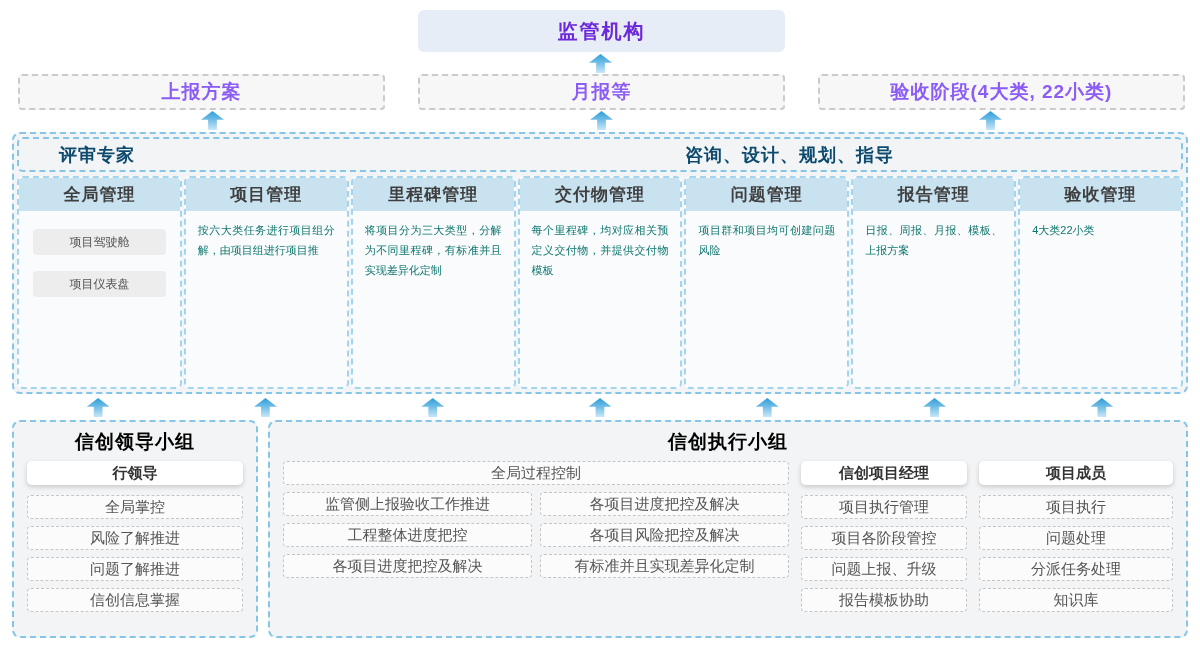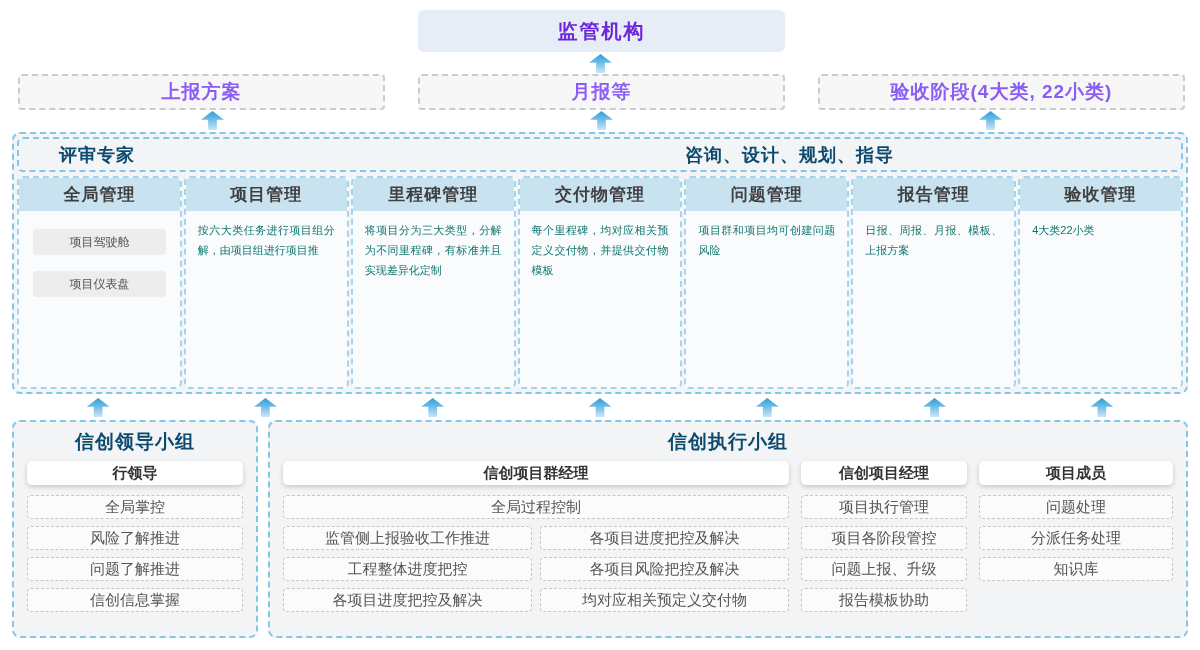--- a/index.html
+++ b/index.html
@@ -48,21 +48,21 @@
   .col-b p { margin-bottom:12px; }
   .chips { display:flex; flex-direction:column; gap:16px; padding:18px 14px; }
   .chip { height:26px; line-height:26px; background:#ededed; border-radius:4px;
     text-align:center; font-size:12px; color:#555; }
 
   
   .bottom-box { position:absolute; top:420px; height:218px; background:#f3f4f5;
     border:2px dashed #85c6e8; border-radius:8px; padding:7px 13px; }
   .leader { left:12px; width:246px; }
   .exec { left:268px; width:920px; }
-  .group-title { height:26px; line-height:26px; text-align:center; color:#0c4a6e;
+  .group-title { height:26px; line-height:26px; text-align:center; color:#000000;
     font-size:19px; font-weight:bold; letter-spacing:1px; margin-bottom:6px; }
   .role-box { height:24px; line-height:24px; background:#ffffff; border-radius:5px;
     box-shadow:0 2px 5px rgba(0,0,0,0.18); text-align:center;
     font-size:15px; font-weight:bold; color:#333; margin-bottom:10px; }
   .ditem { height:24px; line-height:22px; background:#fbfbfb; border:1px dashed #c5c5c5;
     border-radius:4px; text-align:center; font-size:15px; color:#555; margin-bottom:7px; }
   .groups { display:flex; gap:12px; }
   .g1 { width:506px; } .g2 { width:166px; } .g3 { flex:1; }
   .twocol { display:flex; gap:8px;justify-content:flex-end; }
   .subcol { flex:1; }
@@ -184,46 +184,46 @@
     <div class="ditem">风险了解推进</div>
     <div class="ditem">问题了解推进</div>
     <div class="ditem">信创信息掌握</div>
   </div>
 
   <div class="bottom-box exec">
     <div class="group-title">信创执行小组</div>
     <div class="groups">
 
       <div class="g1">
-        <div class="role-box">信创项目群经理</div>
         <div class="ditem">全局过程控制</div>
         <div class="twocol">
           <div class="subcol">
             <div class="ditem">监管侧上报验收工作推进</div>
             <div class="ditem">工程整体进度把控</div>
             <div class="ditem">各项目进度把控及解决</div>
           </div>
           <div class="subcol">
             <div class="ditem">各项目进度把控及解决</div>
             <div class="ditem">各项目风险把控及解决</div>
-            <div class="ditem">均对应相关预定义交付物</div>
+            <div class="ditem">有标准并且实现差异化定制</div>
           </div>
         </div>
       </div>
 
       <div class="g2">
         <div class="role-box">信创项目经理</div>
         <div class="ditem">项目执行管理</div>
         <div class="ditem">项目各阶段管控</div>
         <div class="ditem">问题上报、升级</div>
         <div class="ditem">报告模板协助</div>
       </div>
 
       <div class="g3">
         <div class="role-box">项目成员</div>
+        <div class="ditem">项目执行</div>
         <div class="ditem">问题处理</div>
         <div class="ditem">分派任务处理</div>
         <div class="ditem">知识库</div>
       </div>
 
     </div>
   </div>
 
 </div>
 

